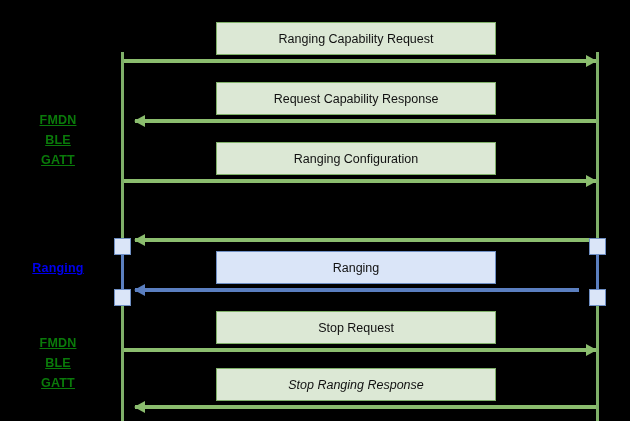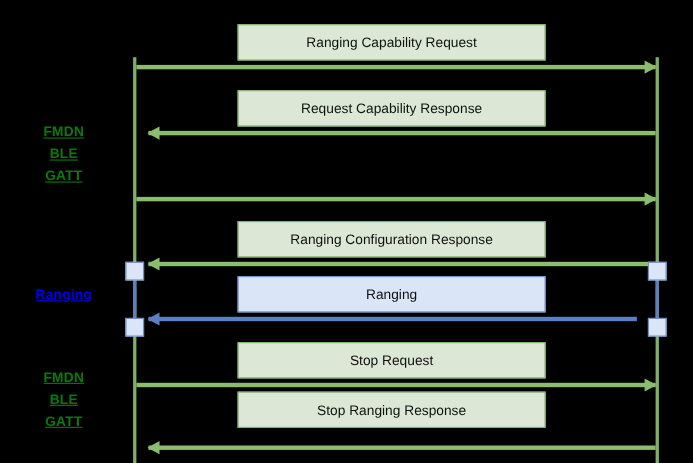--- a/index.html
+++ b/index.html
@@ -133,44 +133,44 @@
     <span class="shaft"></span>
     <span class="head"></span>
   </div>
 
   <div class="msg-box green" style="top:82px;">Request Capability Response</div>
   <div class="arrow green to-left" style="left:135px; top:119px; width:461px;">
     <span class="shaft"></span>
     <span class="head"></span>
   </div>
 
+  <div class="msg-box green" style="top:142px;">Ranging Configuration</div>
   <div class="arrow green to-right" style="left:124px; top:179px; width:472px;">
     <span class="shaft"></span>
     <span class="head"></span>
   </div>
 
-  <div class="msg-box green" style="top:201px;">Ranging Configuration Response</div>
   <div class="arrow green to-left" style="left:135px; top:238px; width:461px;">
     <span class="shaft"></span>
     <span class="head"></span>
   </div>
 
   <div class="msg-box blue" style="top:251px;">Ranging</div>
   <div class="arrow blue to-left" style="left:135px; top:288px; width:444px;">
     <span class="shaft"></span>
     <span class="head"></span>
   </div>
 
   <div class="msg-box green" style="top:311px;">Stop Request</div>
   <div class="arrow green to-right" style="left:124px; top:348px; width:472px;">
     <span class="shaft"></span>
     <span class="head"></span>
   </div>
 
-  <div class="msg-box green" style="top:356px;">Stop Ranging Response</div>
+  <div class="msg-box green" style="top:368px;font-style:italic;">Stop Ranging Response</div>
   <div class="arrow green to-left" style="left:135px; top:405px; width:461px;">
     <span class="shaft"></span>
     <span class="head"></span>
   </div>
 
   <div class="act-bar" style="left:121px; top:246px; height:52px;"></div>
   <div class="act-bar" style="left:596px; top:246px; height:52px;"></div>
 
   <div class="activation" style="left:114px; top:238px;"></div>
   <div class="activation" style="left:114px; top:289px;"></div>

